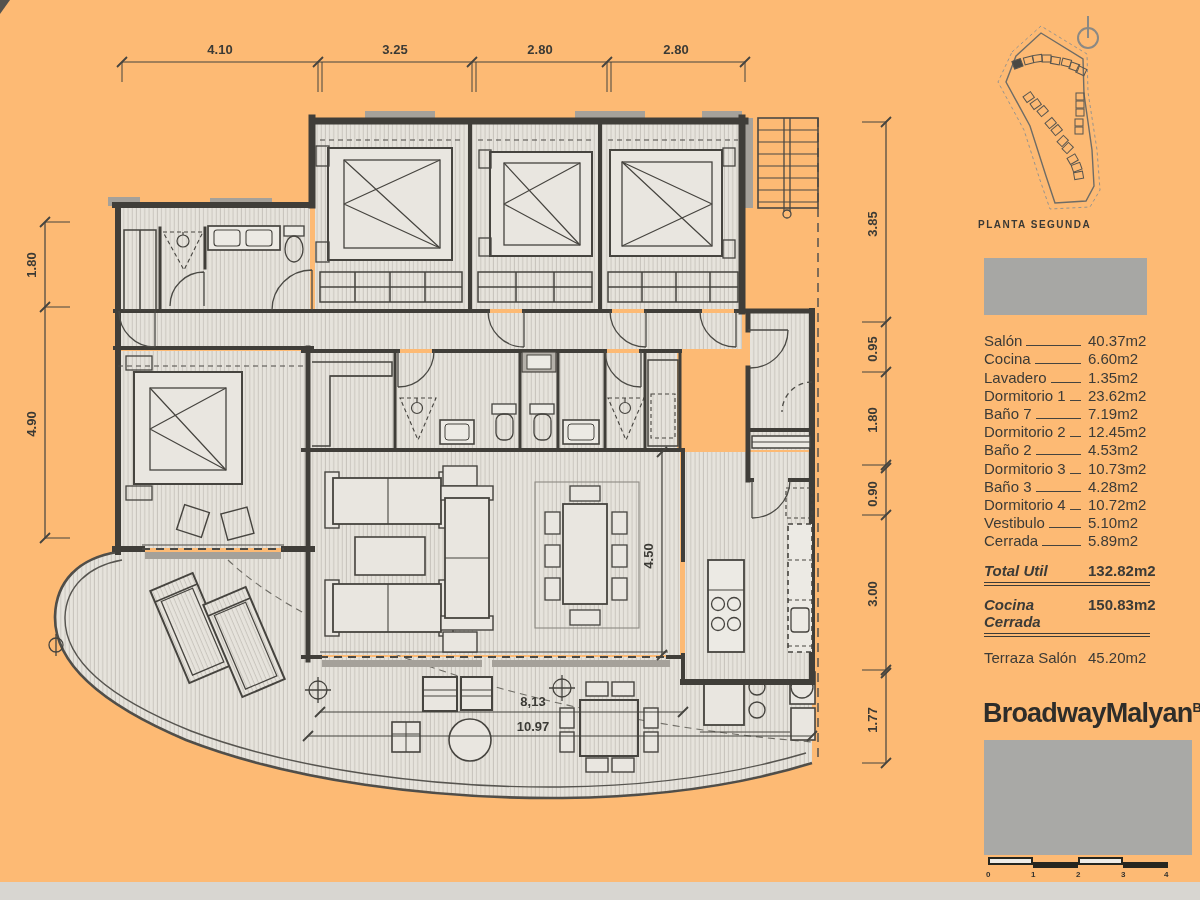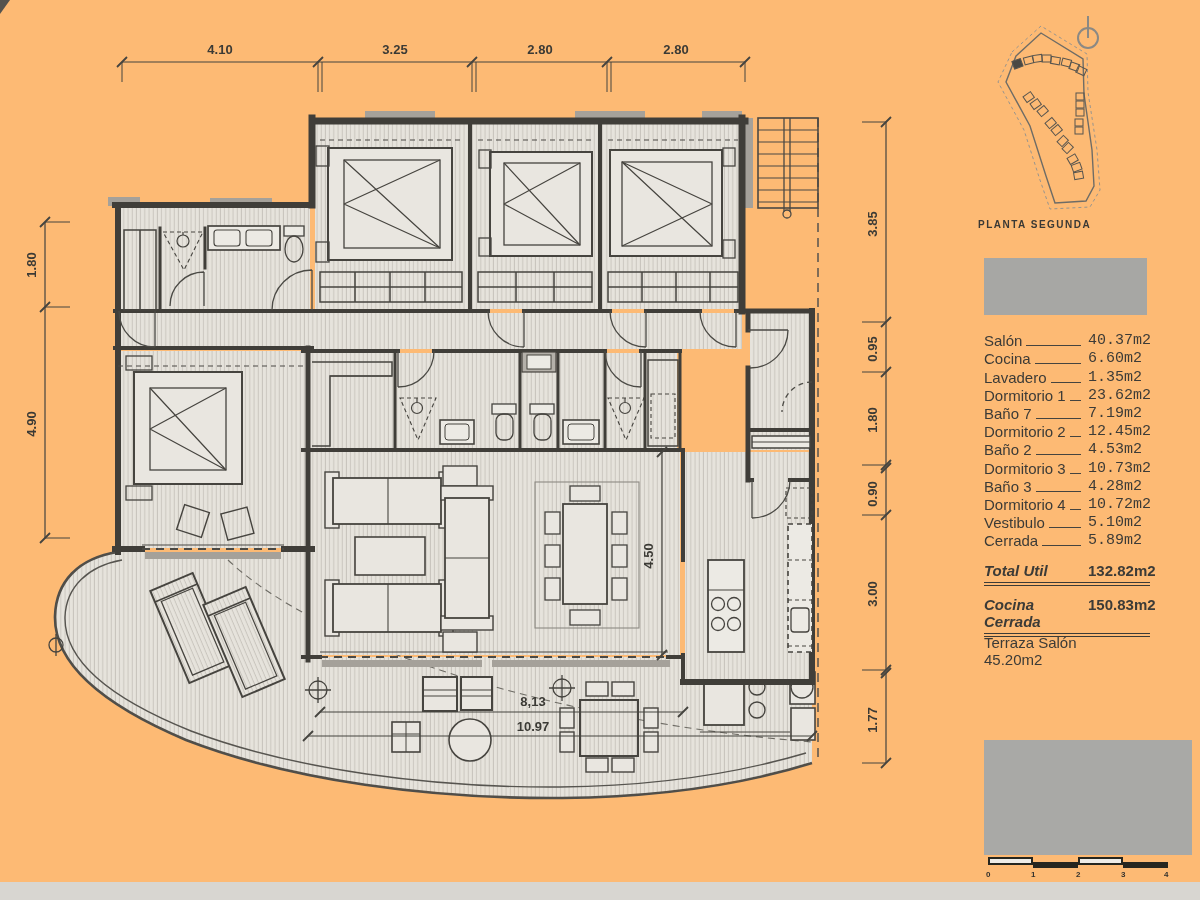--- a/index.html
+++ b/index.html
@@ -9,27 +9,27 @@
   .dim{font:600 13px "Liberation Sans",sans-serif;fill:#3b3a35;}
   .siteplan-title{position:absolute;left:978px;top:219px;width:180px;text-align:left;
       font-size:10px;font-weight:700;letter-spacing:1.5px;color:#3a3935;}
   .redact{position:absolute;background:#a7a7a4;}
   .redact.r1{left:984px;top:258px;width:163px;height:57px;}
   .redact.r2{left:984px;top:740px;width:208px;height:115px;background:#a9a9a6;}
   .roomtable{position:absolute;left:984px;top:331px;width:166px;font-size:15px;color:#3c3b37;}
   .rrow{display:flex;align-items:flex-end;height:18.2px;}
   .rrow .lbl{white-space:nowrap;}
   .rrow .leader{flex:1;border-bottom:1.3px solid #45443f;margin:0 7px 3px 4px;min-width:8px;}
-  .rrow .val{width:62px;white-space:nowrap;font-family:Liberation Mono, monospace;}
+  .rrow .val{width:62px;white-space:nowrap;}
   .totrow{display:flex;font-weight:700;margin-top:13px;padding-bottom:3px;position:relative;
       border-bottom:1.6px solid #3c3b37;}
   .totrow::after{content:"";position:absolute;left:0;right:0;bottom:-4px;border-bottom:1.6px solid #3c3b37;}
   .totrow .lbl{flex:1;font-style:italic;}
   .totrow .val{width:62px;}
-  .terrow{display:flex;flex-direction:column;}
+  .terrow{display:flex;margin-top:15px;}
   .terrow .lbl{flex:1;}
   .terrow .val{width:62px;}
   .logo{position:absolute;left:983px;top:698px;font-size:27px;font-weight:800;letter-spacing:-0.8px;
       color:#2e2d2a;white-space:nowrap;}
   .logo sup{font-size:13px;font-weight:800;}
   .scalebar{position:absolute;left:988px;top:856px;width:180px;height:26px;}
   .scalebar .seg{position:absolute;box-sizing:border-box;}
   .scalebar .w{top:1px;height:8px;background:#efede7;border:2px solid #26261f;}
   .scalebar .b{top:6px;height:6px;background:#26261f;}
   .scalebar .num{position:absolute;top:14px;font-size:8px;font-weight:700;color:#33322e;}
@@ -451,20 +451,21 @@
   <div class="totrow">
         <span class="lbl">Cocina Cerrada</span>
         <span class="val">150.83m2</span>
       </div>
   <div class="terrow">
         <span class="lbl">Terraza Salón</span>
         <span class="val">45.20m2</span>
       </div>
 </div>
 
+<div class="logo"><span>BroadwayMalyan</span><sup>B</sup></div>
 
 <div class="redact r2"></div>
 
 <div class="scalebar">
   <div class="seg w" style="left:0;width:45px"></div>
   <div class="seg b" style="left:45px;width:45px"></div>
   <div class="seg w" style="left:90px;width:45px"></div>
   <div class="seg b" style="left:135px;width:45px"></div>
   <span class="num" style="left:-2px">0</span>
   <span class="num" style="left:43px">1</span>

